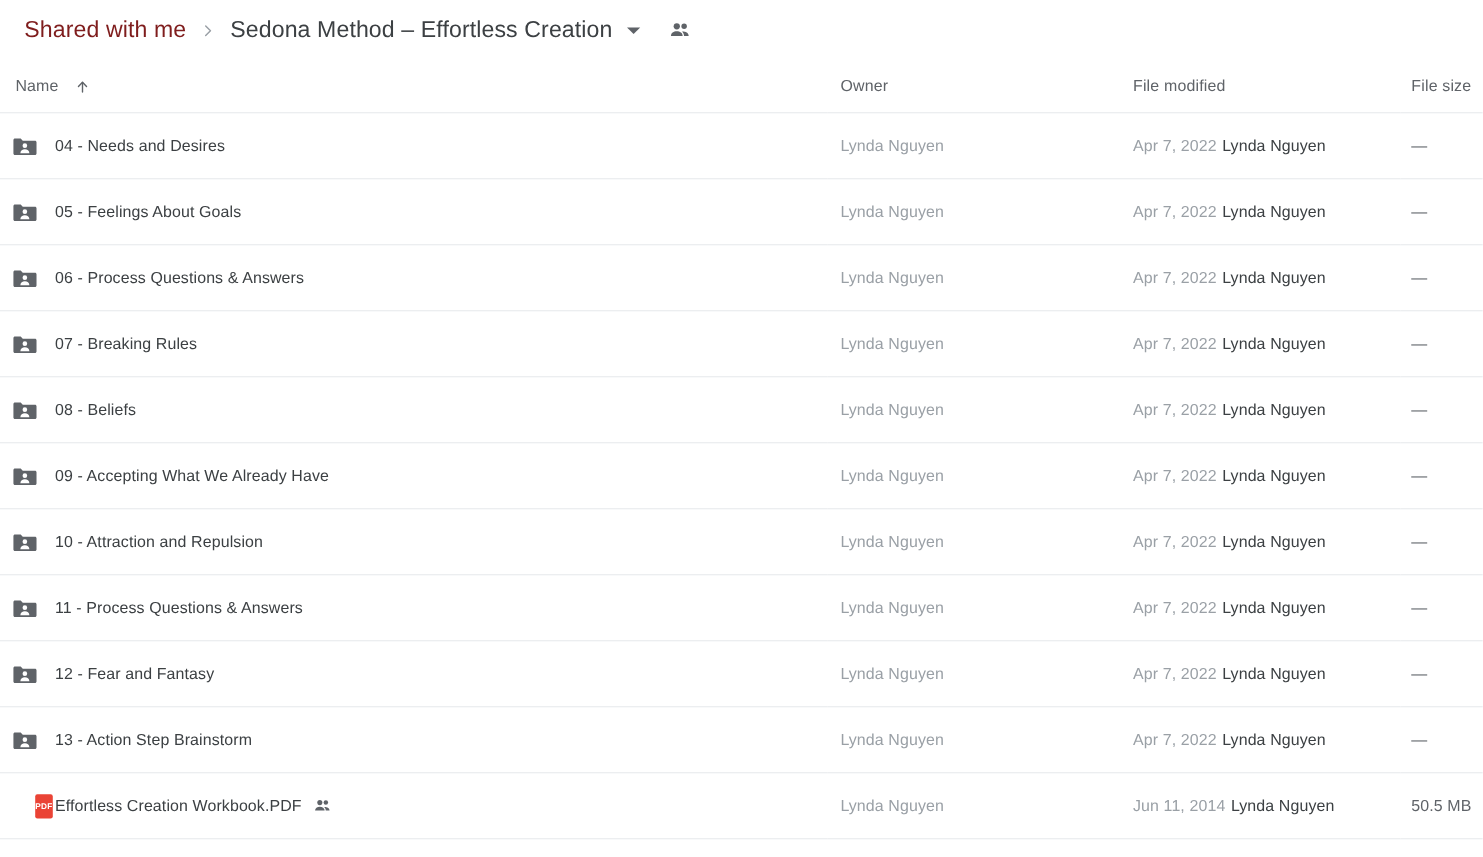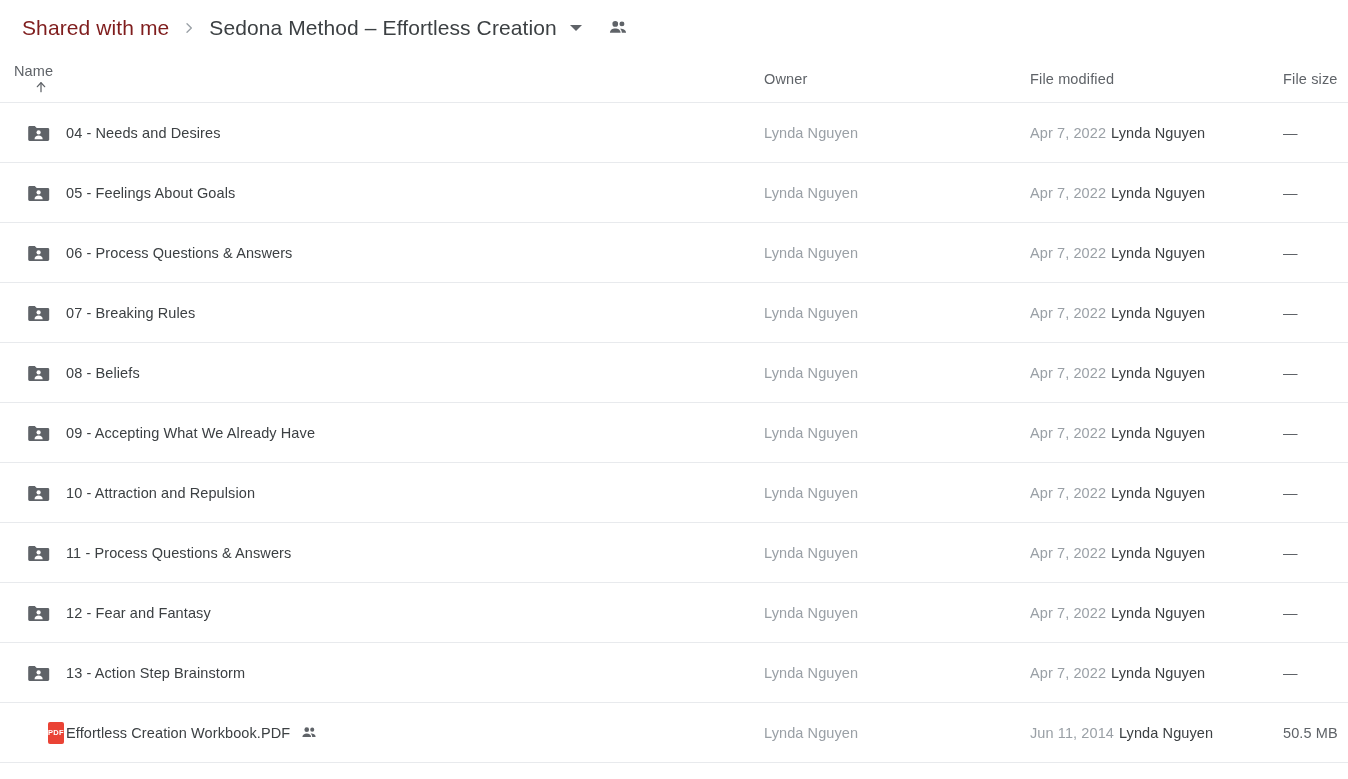--- a/index.html
+++ b/index.html
@@ -88,22 +88,21 @@
     cursor: pointer;
     letter-spacing: 0.15px;
   }
   th.th-name { padding-left: 14px; }
   th.th-owner { padding-left: 12px; }
   th.th-mod { padding-left: 10px; }
   th.th-size { padding-left: 10px; }
 
   .th-name-inner {
     display: inline-flex;
-    align-items: center;
-    flex-direction: column;
+    align-items: flex-end;
   }
   .sort-arrow {
     margin-left: 14px;
     display: inline-flex;
     align-items: center;
   }
 
   tbody tr {
     height: 60px;
   }
@@ -112,21 +111,21 @@
     border-bottom: 1px solid #e8eaed;
     border-top: 1px solid #e8eaed;
     vertical-align: middle;
     font-size: 14.5px;
     white-space: nowrap;
     overflow: hidden;
   }
   tbody tr:first-child td { border-top: 1px solid #e8eaed; }
 
   .name-cell {
-    padding-left: 26px;
+    padding-left: 10px;
   }
   .name-inner {
     display: flex;
     align-items: center;
   }
   .file-icon {
     width: 24px;
     height: 24px;
     flex: 0 0 24px;
     margin-right: 16px;

